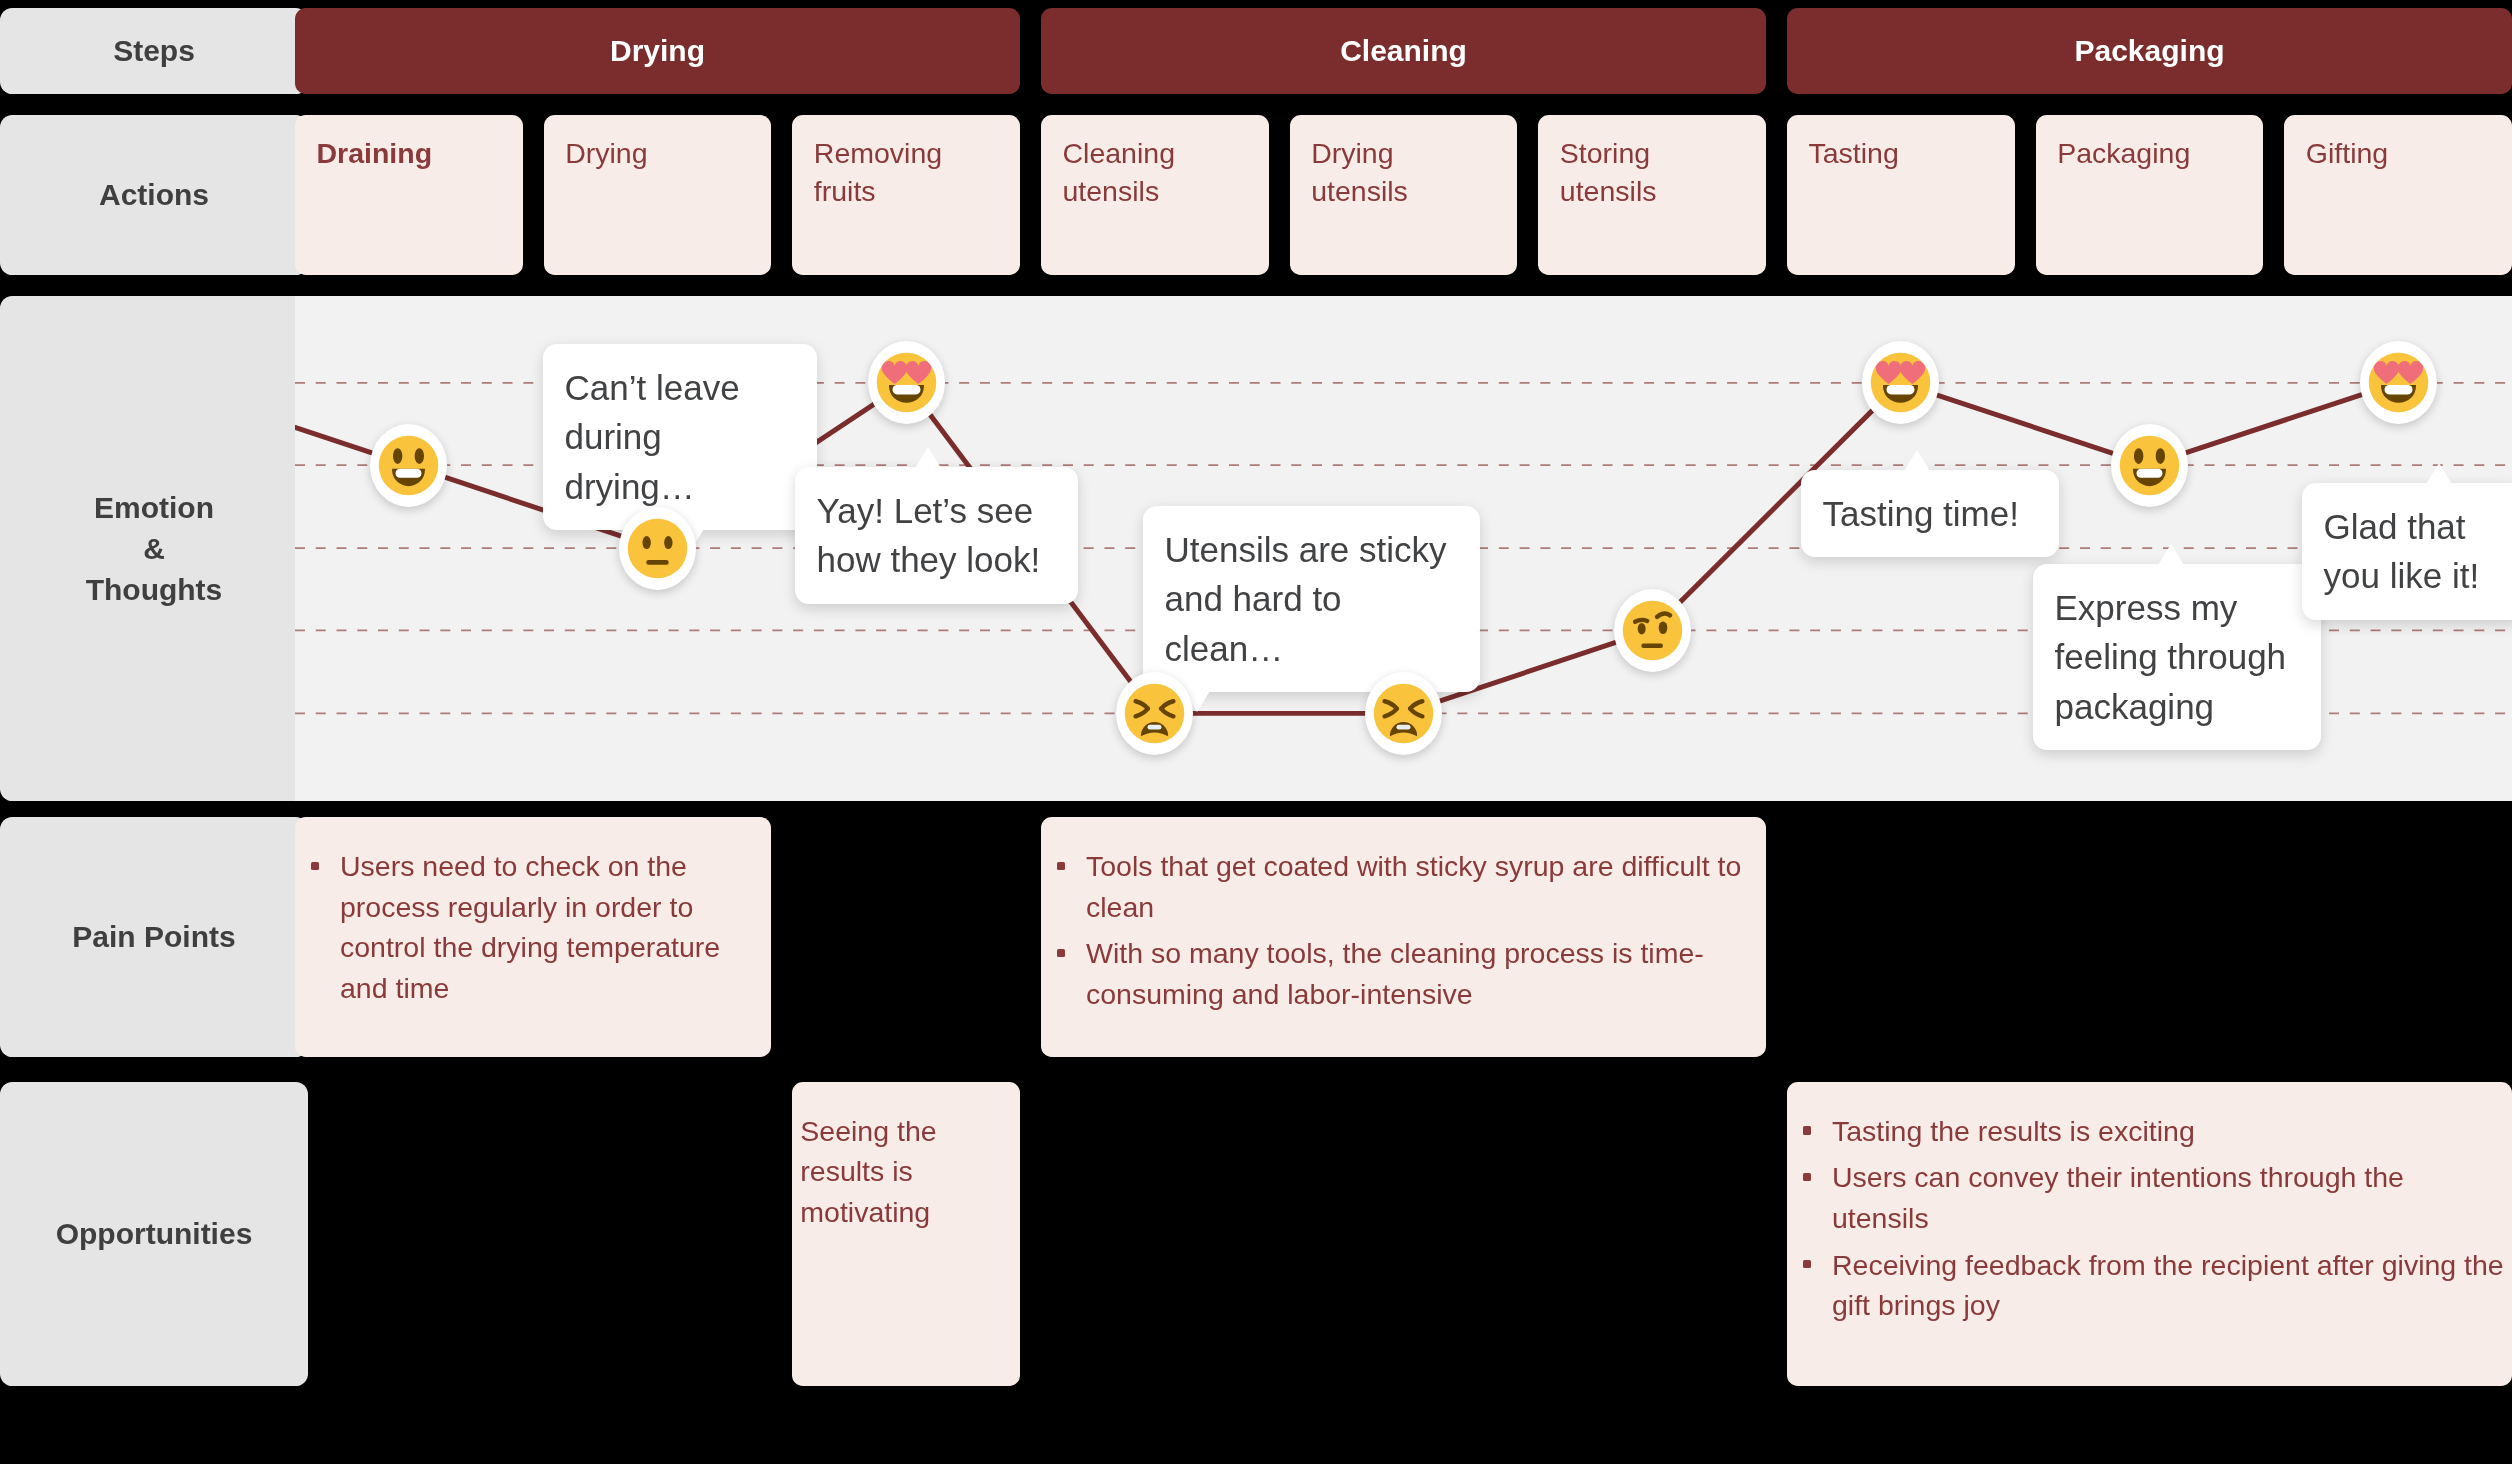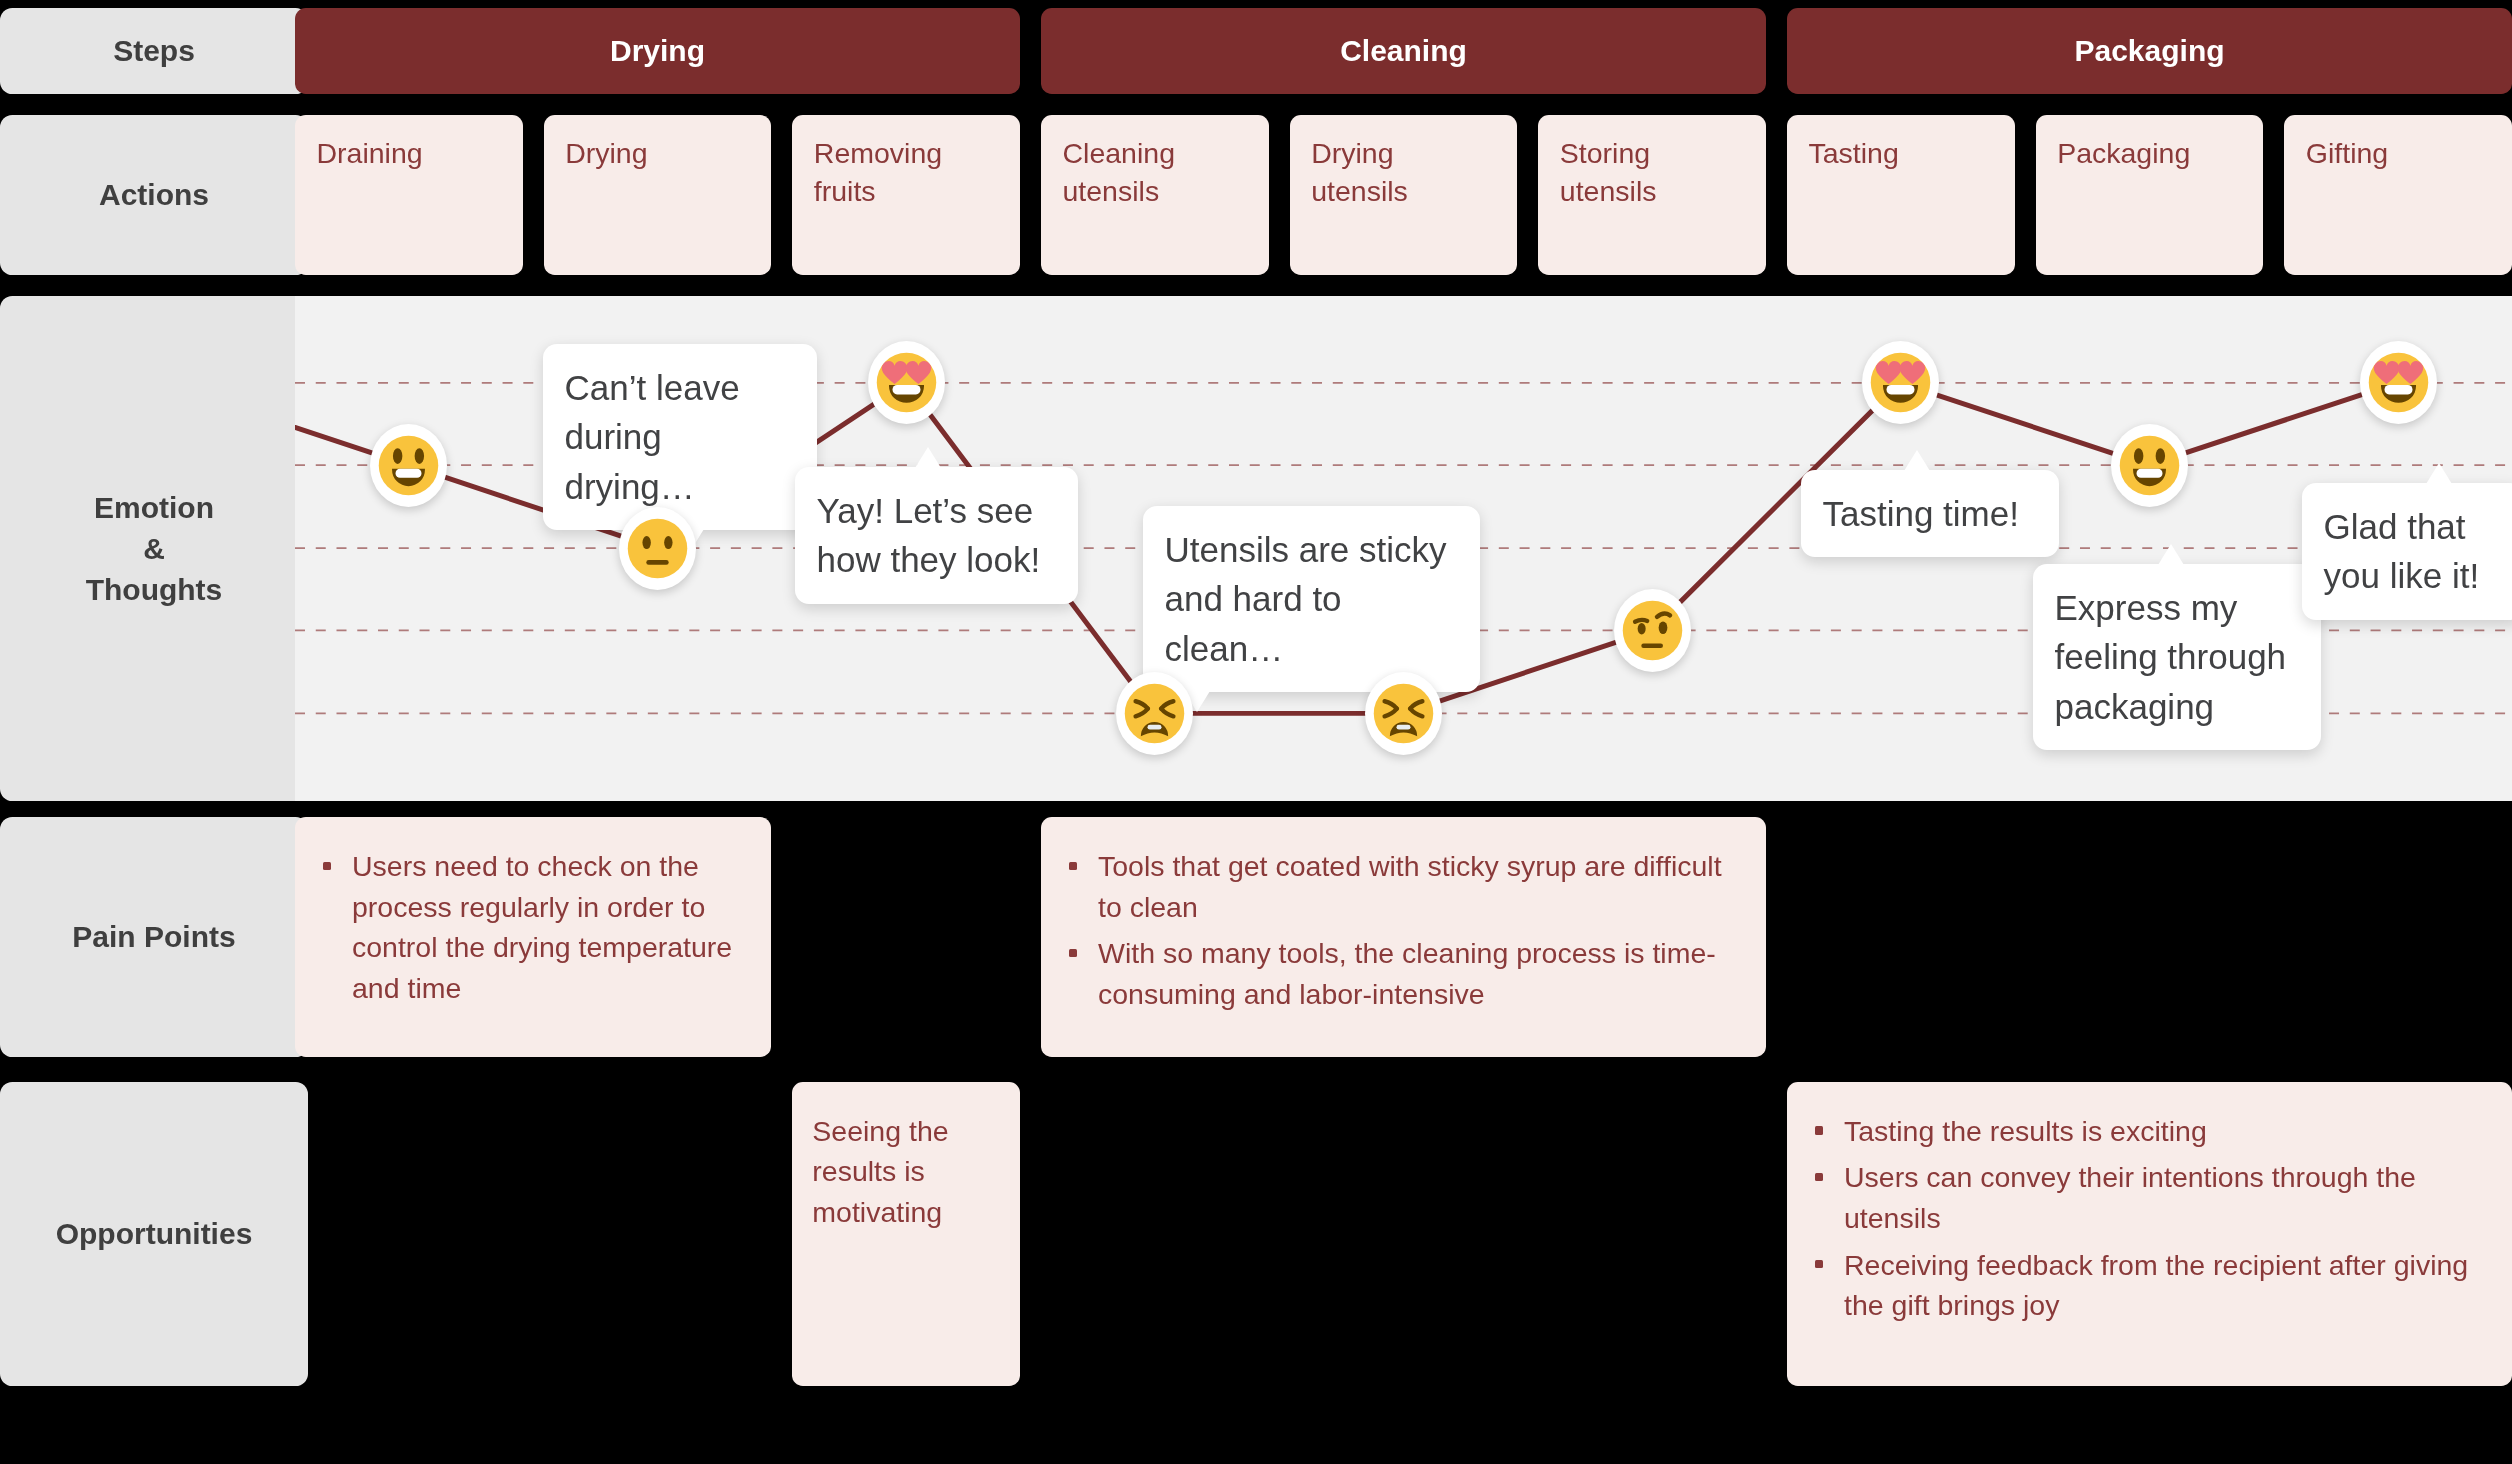--- a/index.html
+++ b/index.html
@@ -54,21 +54,21 @@
     box-shadow: 0 4.6px 14px rgba(0,0,0,0.15);
     padding: 18.5px 21.5px; font-size: 35px; line-height: 1.42; color: #414244;
   }
   .bubble-text { white-space: pre-line; }
   .tail { position: absolute; width: 0; height: 0; transform: translateX(-50%); }
   .tail.down { bottom: -20px; border-left: 13px solid transparent; border-right: 13px solid transparent; border-top: 21.5px solid #FFFFFF; }
   .tail.up   { top: -20px;    border-left: 13px solid transparent; border-right: 13px solid transparent; border-bottom: 21.5px solid #FFFFFF; }
 
   .note-card {
     background: #F8ECE9; border-radius: 10.8px;
-    padding: 29px 20px; color: #8A3A3A; font-size: 28.5px; line-height: 1.42;
+    padding: 29px 8px; color: #8A3A3A; font-size: 28.5px; line-height: 1.42;
   }
   ul.bullets { list-style: none; margin: 0; padding: 0; }
   ul.bullets li { position: relative; padding-left: 37px; margin-bottom: 6.2px; }
   ul.bullets li::before {
     content: ""; position: absolute; left: 7.7px; top: 15.4px;
     width: 8.5px; height: 8.5px; background: #8A3A3A; border-radius: 1.5px;
   }
   .hidden-defs { position: absolute; width: 0; height: 0; overflow: hidden; }
 </style>
 </head>
@@ -117,21 +117,21 @@
 </svg>
 
 <div class="board">
 
   <div class="rowlabel" style="grid-column:1; grid-row:1;">Steps</div>
   <div class="step-header" style="grid-column:2/5; grid-row:1;">Drying</div>
   <div class="step-header" style="grid-column:5/8; grid-row:1;">Cleaning</div>
   <div class="step-header" style="grid-column:8/11; grid-row:1;">Packaging</div>
 
   <div class="rowlabel" style="grid-column:1; grid-row:3;">Actions</div>
-  <div class="action-card" style="grid-column:2; grid-row:3;">Draining</div>
+  <div class="action-card" style="grid-column:2; grid-row:3;font-weight:bold;">Draining</div>
   <div class="action-card" style="grid-column:3; grid-row:3;">Drying</div>
   <div class="action-card" style="grid-column:4; grid-row:3;">Removing fruits</div>
   <div class="action-card" style="grid-column:5; grid-row:3;">Cleaning utensils</div>
   <div class="action-card" style="grid-column:6; grid-row:3;">Drying utensils</div>
   <div class="action-card" style="grid-column:7; grid-row:3;">Storing utensils</div>
   <div class="action-card" style="grid-column:8; grid-row:3;">Tasting</div>
   <div class="action-card" style="grid-column:9; grid-row:3;">Packaging</div>
   <div class="action-card" style="grid-column:10; grid-row:3;">Gifting</div>
 
   <div class="rowlabel" style="grid-column:1; grid-row:5;">Emotion

